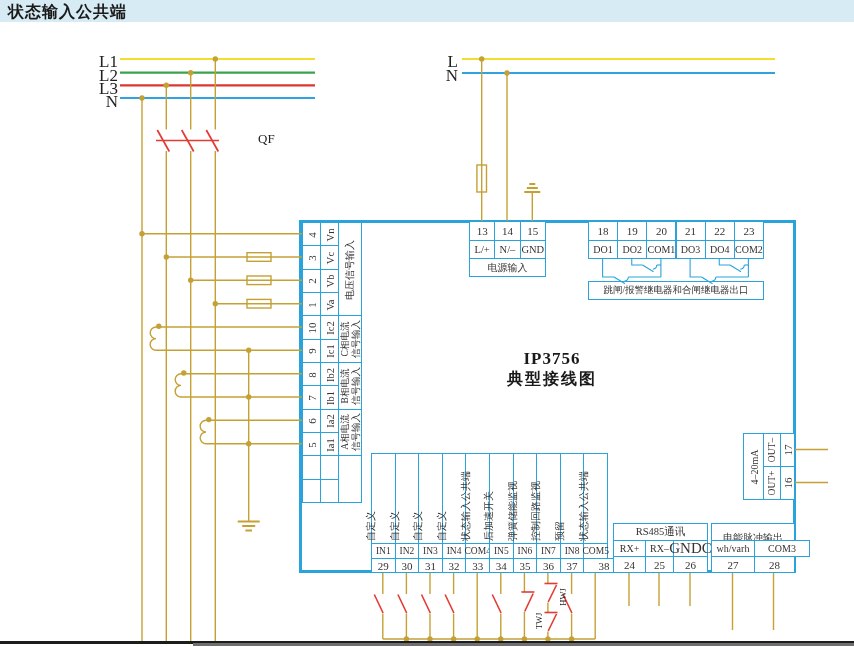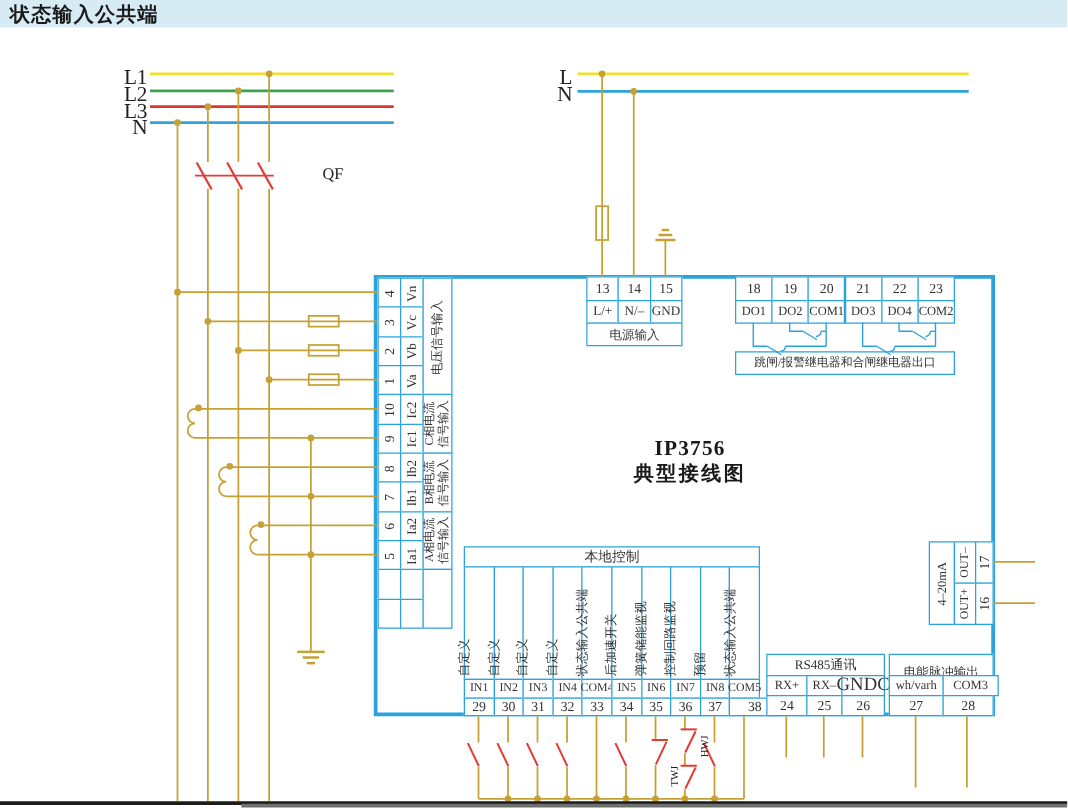--- a/index.html
+++ b/index.html
@@ -197,23 +197,20 @@
   <div class="c" style="left:704.7px;top:240px;width:30.1px;height:19px;font-size:10px;">
       <span class="t">DO4</span>
     </div>
   <div class="c" style="left:733.8px;top:240px;width:30.2px;height:19px;font-size:10px;">
       <span class="t">COM2</span>
     </div>
   <div class="c" style="left:588px;top:281px;width:176px;height:19px;font-size:9.5px;">
       <span class="t">跳闸/报警继电器和合闸继电器出口</span>
     </div>
 
-  <div class="c" style="left:371px;top:437px;width:237px;height:17px;font-size:11px;">
-      <span class="t">本地控制</span>
-    </div>
   <div class="c rb" style="left:371px;top:453px;width:24.6px;height:91px;">
       <span class="t">自定义</span>
     </div>
   <div class="c rb" style="left:394.6px;top:453px;width:24.6px;height:91px;">
       <span class="t">自定义</span>
     </div>
   <div class="c rb" style="left:418.2px;top:453px;width:24.6px;height:91px;">
       <span class="t">自定义</span>
     </div>
   <div class="c rb" style="left:441.8px;top:453px;width:24.6px;height:91px;">
@@ -319,21 +316,21 @@
   <div class="c num" style="left:673px;top:556px;width:35px;height:17px;">
       <span class="t">26</span>
     </div>
 
   <div class="c" style="left:711px;top:523px;width:84px;height:30px;font-size:10px;">
       <span class="t">电能脉冲输出</span>
     </div>
   <div class="c" style="left:711px;top:540px;width:44px;height:17px;font-size:10px;">
       <span class="t">wh/varh</span>
     </div>
-  <div class="c" style="left:754px;top:540px;width:45px;height:17px;font-size:10px;align-items:center;">
+  <div class="c" style="left:754px;top:540px;width:56px;height:17px;font-size:10px;align-items:center;">
       <span class="t">COM3</span>
     </div>
   <div class="c num" style="left:711px;top:556px;width:44px;height:17px;">
       <span class="t">27</span>
     </div>
   <div class="c num" style="left:754px;top:556px;width:41px;height:17px;">
       <span class="t">28</span>
     </div>
 
   <div class="c rc" style="left:743px;top:433px;width:21px;height:67px;font-size:10px;">

